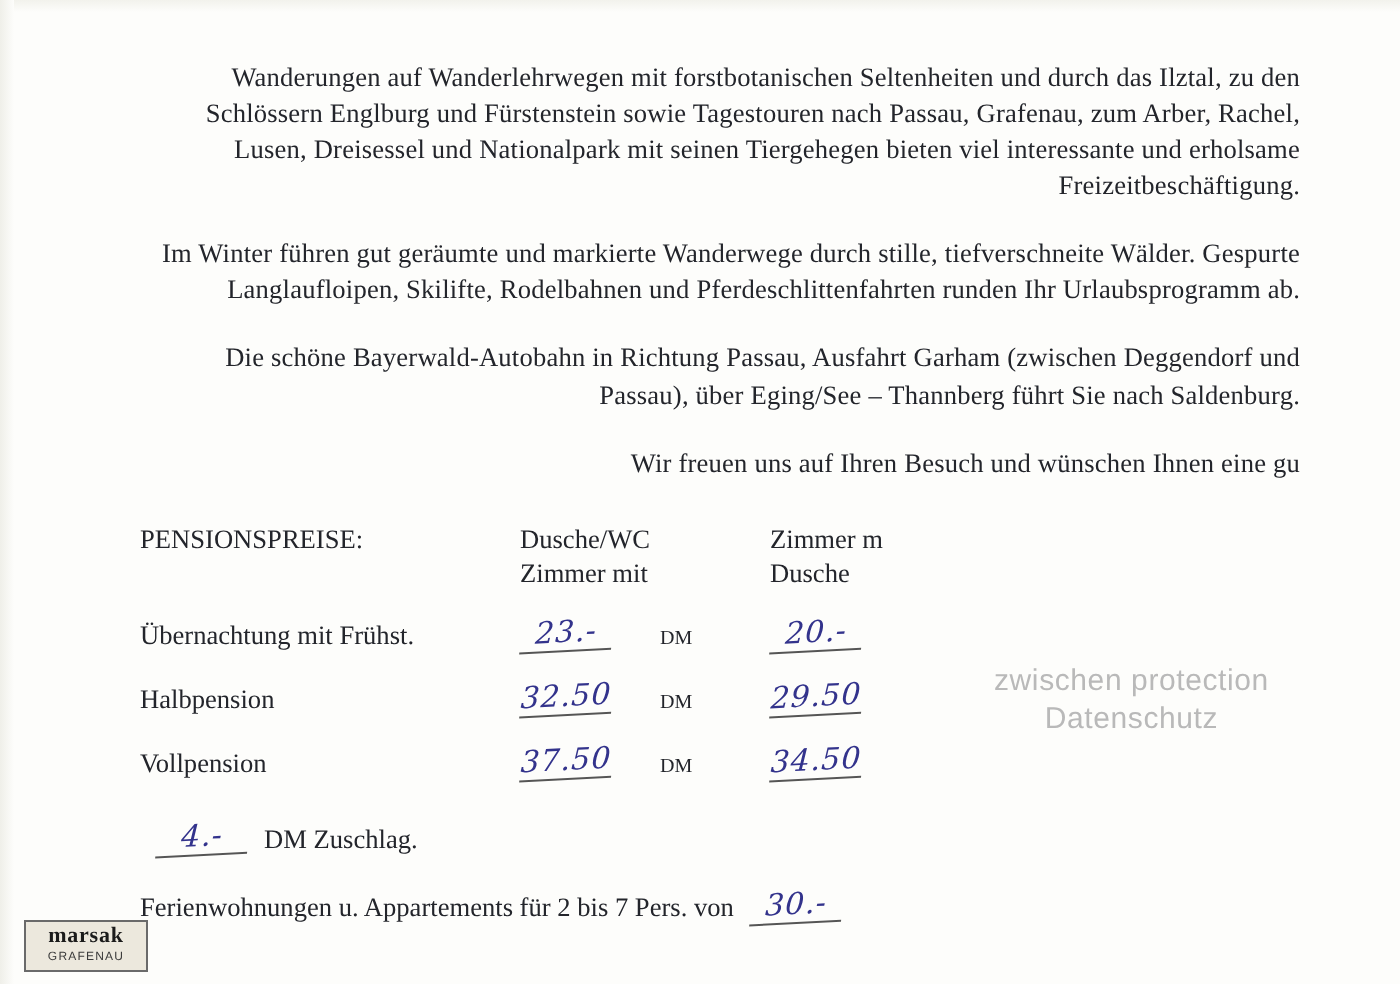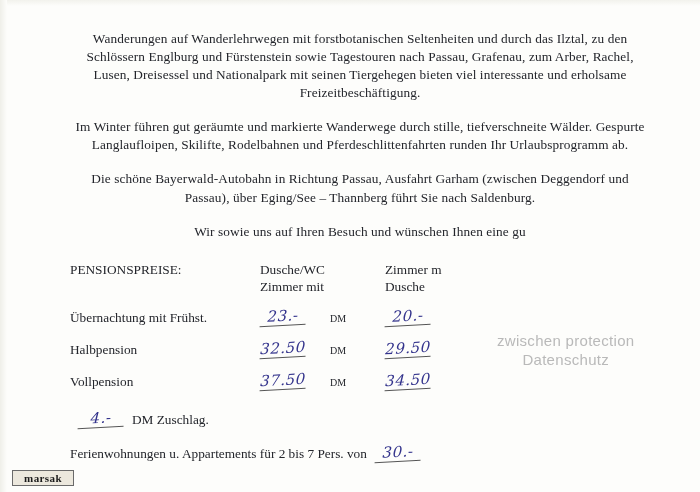--- a/index.html
+++ b/index.html
@@ -25,21 +25,21 @@
   .content {
     position: absolute;
     left: 70px;
     top: 30px;
     width: 580px;
   }
   p.para {
     margin: 0 0 16px 0;
     font-size: 13.3px;
     line-height: 1.36;
-    text-align: center;
+    text-align: right;
     color: #23252b;
     letter-spacing: 0.1px;
   }
   p.para.tight {
     margin-bottom: 18px;
   }
   .prices {
     position: absolute;
     left: 70px;
     top: 262px;
@@ -115,21 +115,21 @@
     line-height: 1.25;
     letter-spacing: 0.3px;
     pointer-events: none;
     user-select: none;
   }
   .logo {
     position: absolute;
     left: 12px;
     bottom: 6px;
     width: 62px;
-    height: 16px;
+    height: 26px;
     border: 1px solid #6a6a6a;
     background: #ece8dd;
     box-sizing: border-box;
     text-align: center;
     overflow: hidden;
   }
   .logo .brand {
     display: block;
     font-family: "Liberation Serif", serif;
     font-weight: bold;
@@ -163,21 +163,21 @@
 <body>
 
 <div class="page">
   <div class="edge-top"></div>
   <div class="edge-left"></div>
 
   <div class="content">
     <p class="para">Wanderungen auf Wanderlehrwegen mit forstbotanischen Seltenheiten und durch das Ilztal, zu den Schlössern Englburg und Fürstenstein sowie Tagestouren nach Passau, Grafenau, zum Arber, Rachel, Lusen, Dreisessel und Nationalpark mit seinen Tiergehegen bieten viel interessante und erholsame Freizeitbeschäftigung.</p>
     <p class="para">Im Winter führen gut geräumte und markierte Wanderwege durch stille, tiefverschneite Wälder. Gespurte Langlaufloipen, Skilifte, Rodelbahnen und Pferdeschlittenfahrten runden Ihr Urlaubsprogramm ab.</p>
     <p class="para">Die schöne Bayerwald-Autobahn in Richtung Passau, Ausfahrt Garham (zwischen Deggendorf und Passau), über Eging/See – Thannberg führt Sie nach Saldenburg.</p>
-    <p class="para tight">Wir sowie uns auf Ihren Besuch und wünschen Ihnen eine gu</p>
+    <p class="para tight">Wir freuen uns auf Ihren Besuch und wünschen Ihnen eine gu</p>
   </div>
 
   <div class="prices">
     <div class="price-head">
       <div class="ph-label">
         <div>PENSIONSPREISE:</div>
       </div>
       <div class="ph-col">
         <div>Dusche/WC</div>
         <div>Zimmer mit</div>

